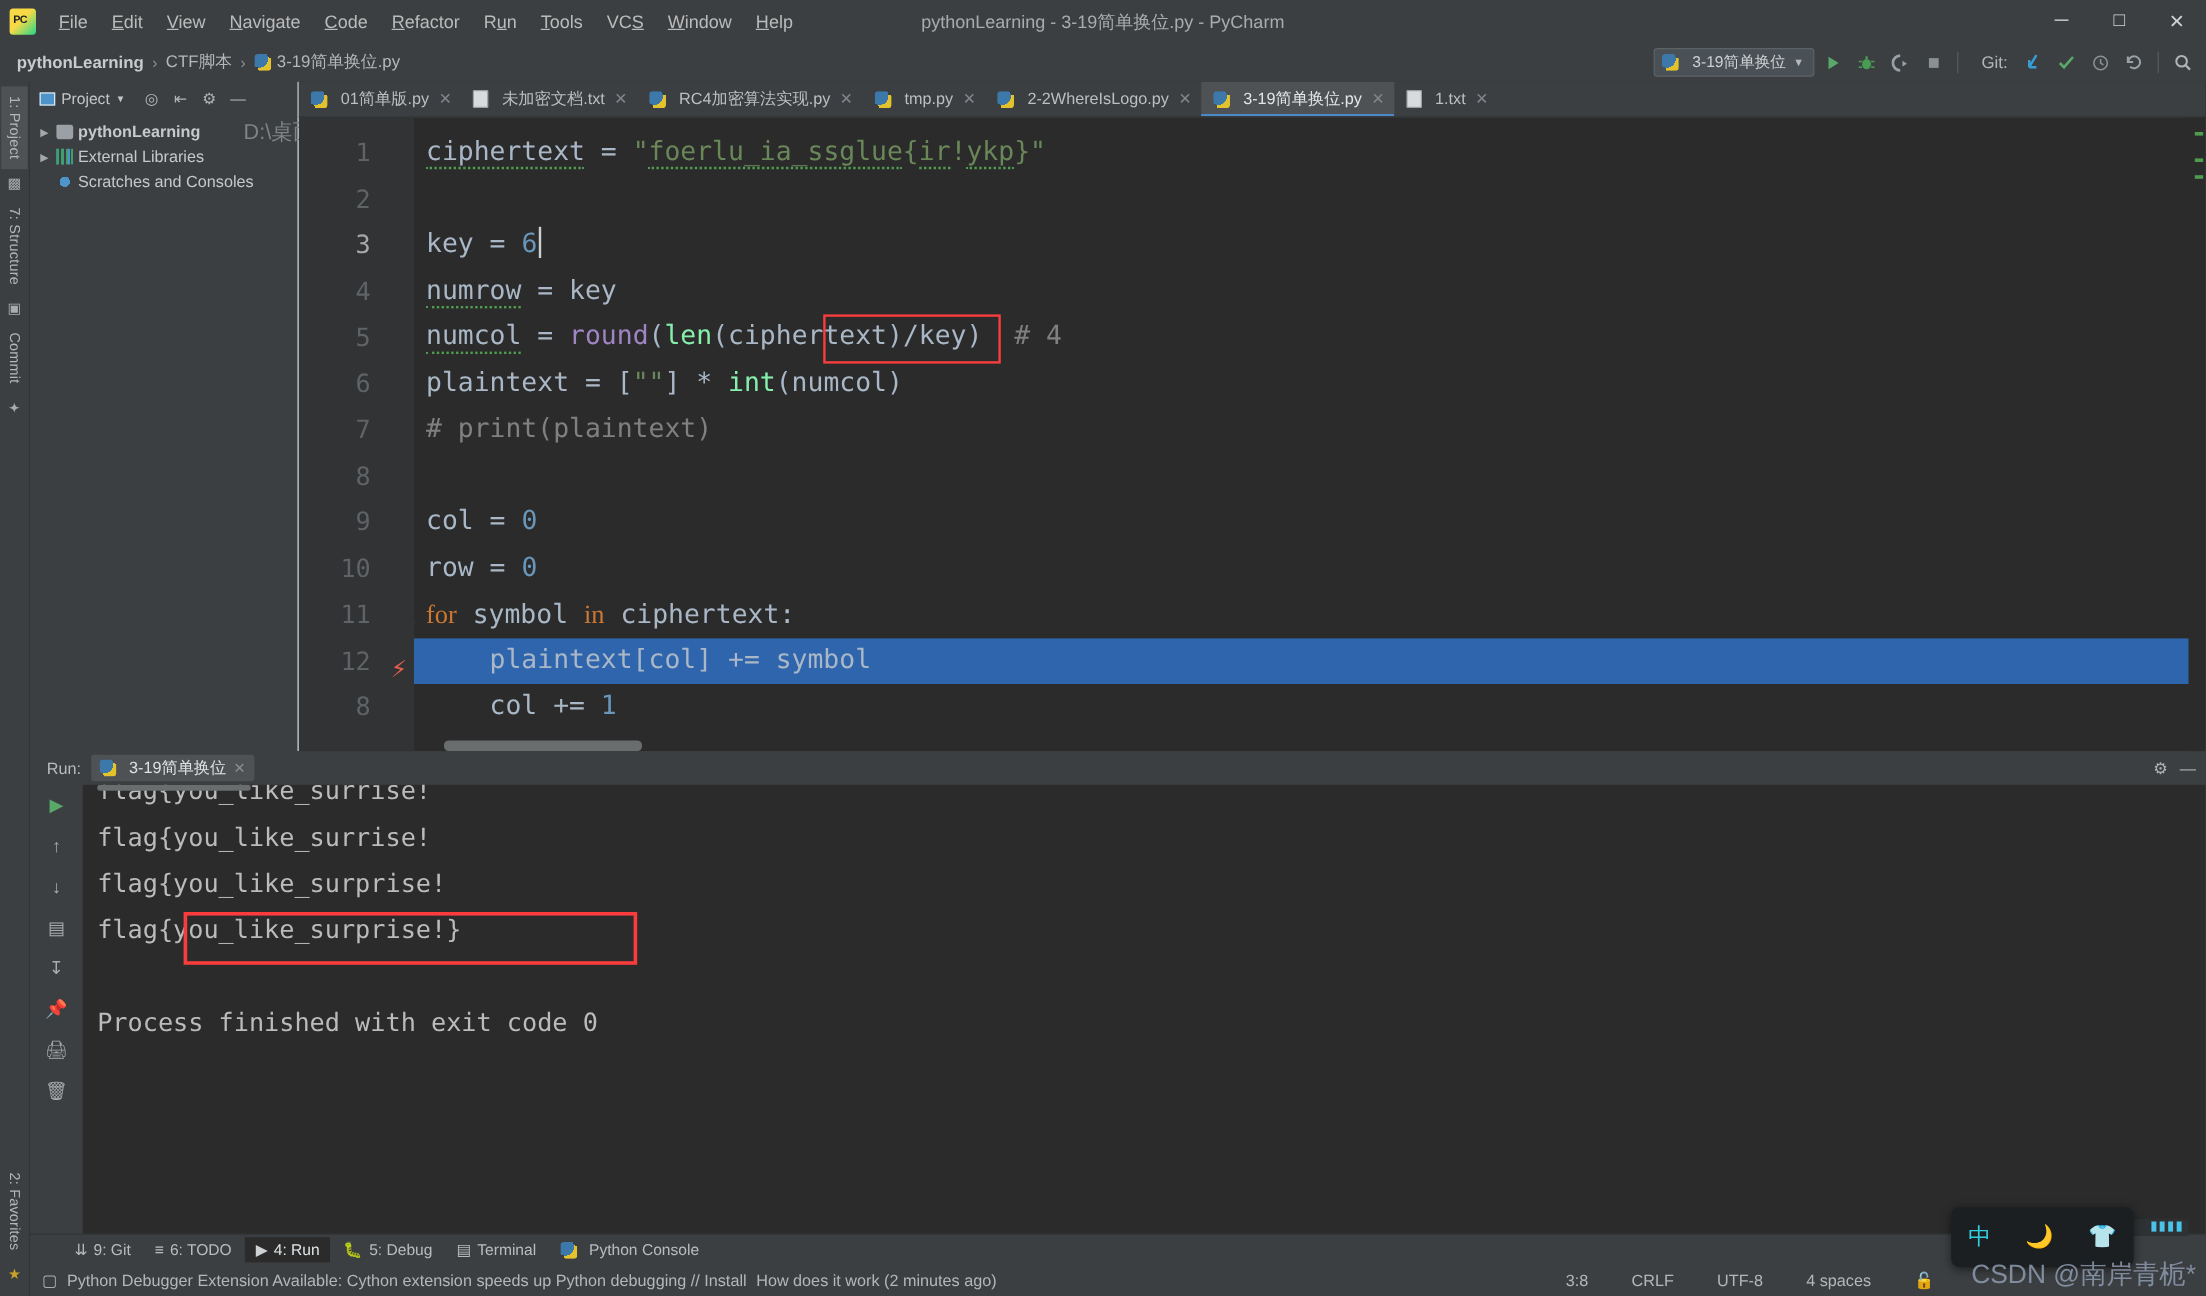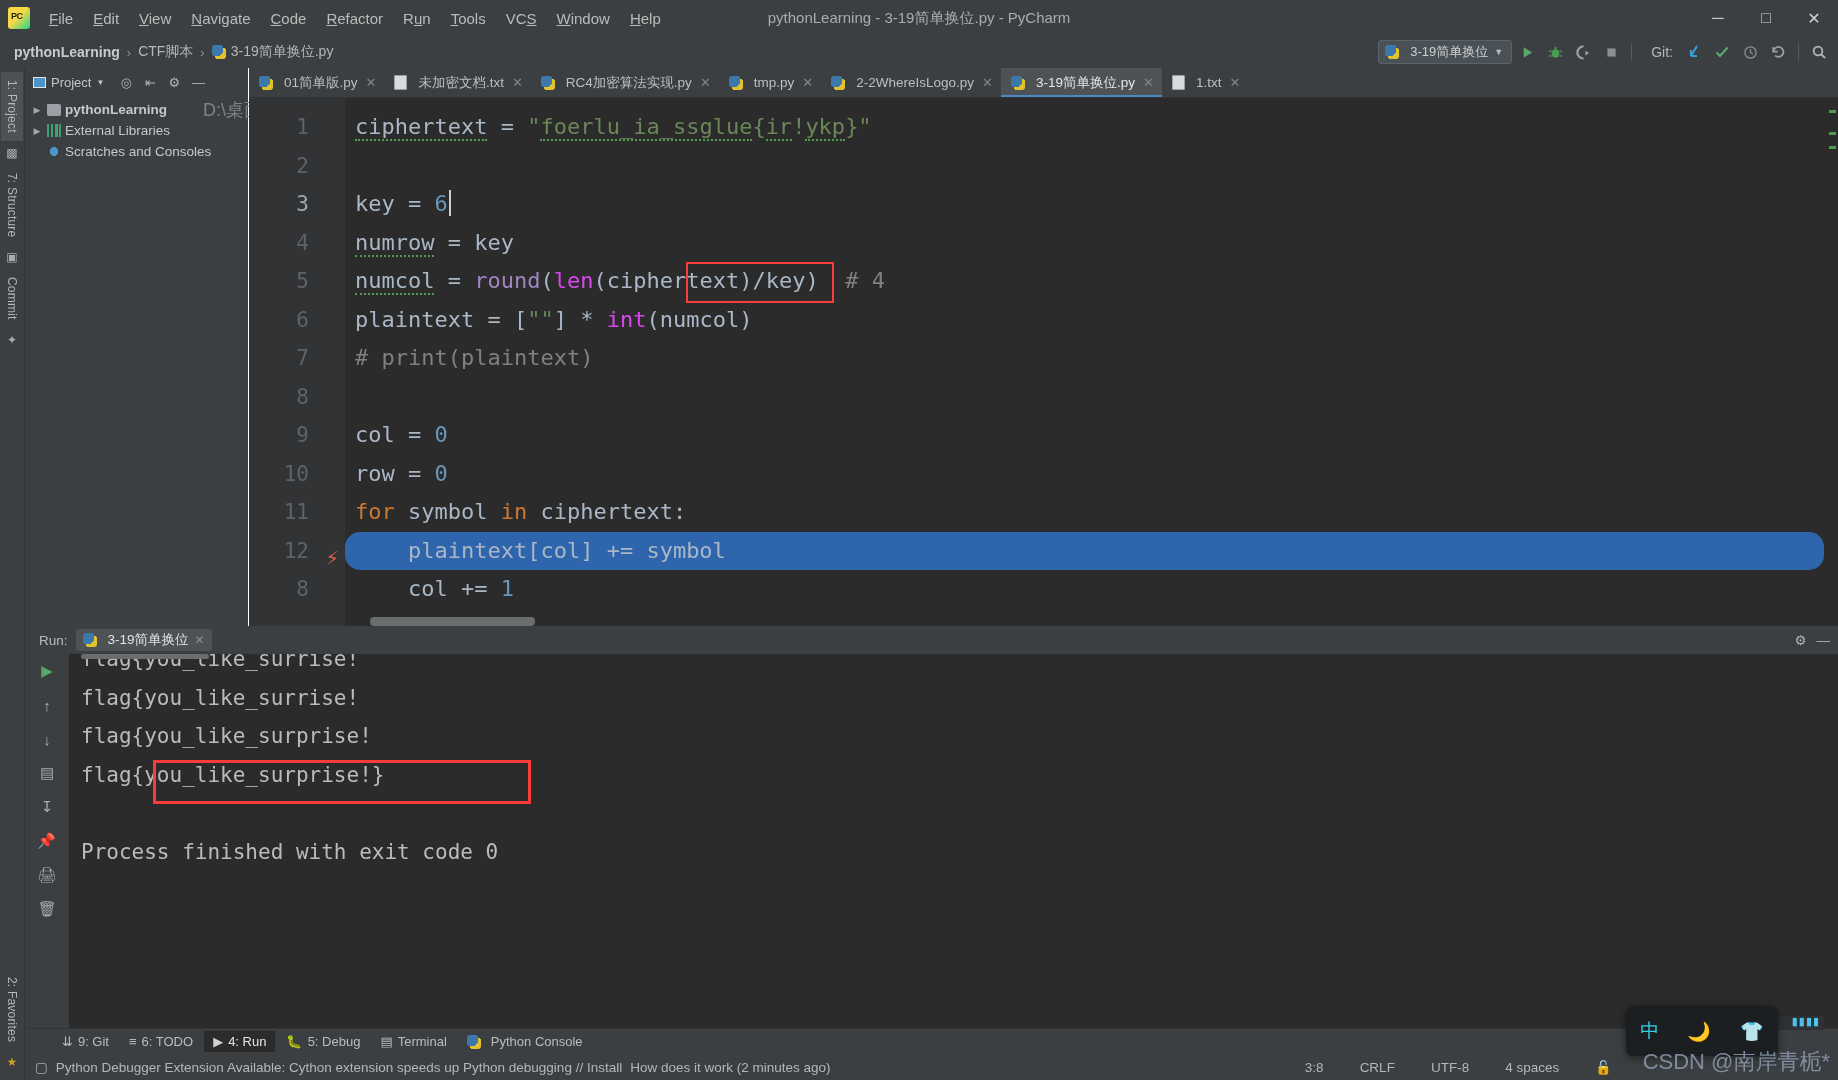--- a/index.html
+++ b/index.html
@@ -139,26 +139,26 @@
     padding-top: 10px; position: relative;
   }
   .gline { height: 38.5px; line-height: 38.5px; padding-right: 36px; position: relative; }
   .gline.cur { color: #a4a8ab; }
   .bolt { position: absolute; right: 6px; top: 7px; color: #e35d4f; font-size: 22px; font-weight: bold; }
   .code {
     flex: 1 1 auto; padding-top: 10px; font-family: "DejaVu Sans Mono", monospace;
     font-size: 22px; color: #a9b7c6; position: relative; overflow: hidden;
   }
   .cline { height: 38.5px; line-height: 38.5px; padding-left: 10px; white-space: pre; position: relative; }
-  .cline.sel { background: #2f65ad; border-radius: 15px; }
-  .kw { color: #cc7832; }
+  .cline.sel { background: #2f65ad; }
+  .kw { color: #cc7832; font-family: Liberation Serif, serif; }
   .str { color: #6a8759; }
   .num { color: #6897bb; }
   .fn { color: #a085c4; }
-  .bi { color: #d946ef; margin-top: 24px; }
+  .bi { color: #86efac; margin-top: 24px; }
   .cm { color: #808080; }
   .typo { border-bottom: 2px dotted #4f9c4f; }
   .fold-mark { position: absolute; left: -6px; top: 9px; color: #7a7d7f; font-size: 13px; }
   .caret {
     display: inline-block; width: 2px; height: 26px; background: #cdd0d2;
     vertical-align: -5px; margin-left: 1px;
   }
   .redbox-code {
     position: absolute; left: 341px; top: 164px; width: 148px; height: 41px;
     border: 2px solid #fa3c3c; pointer-events: none;

